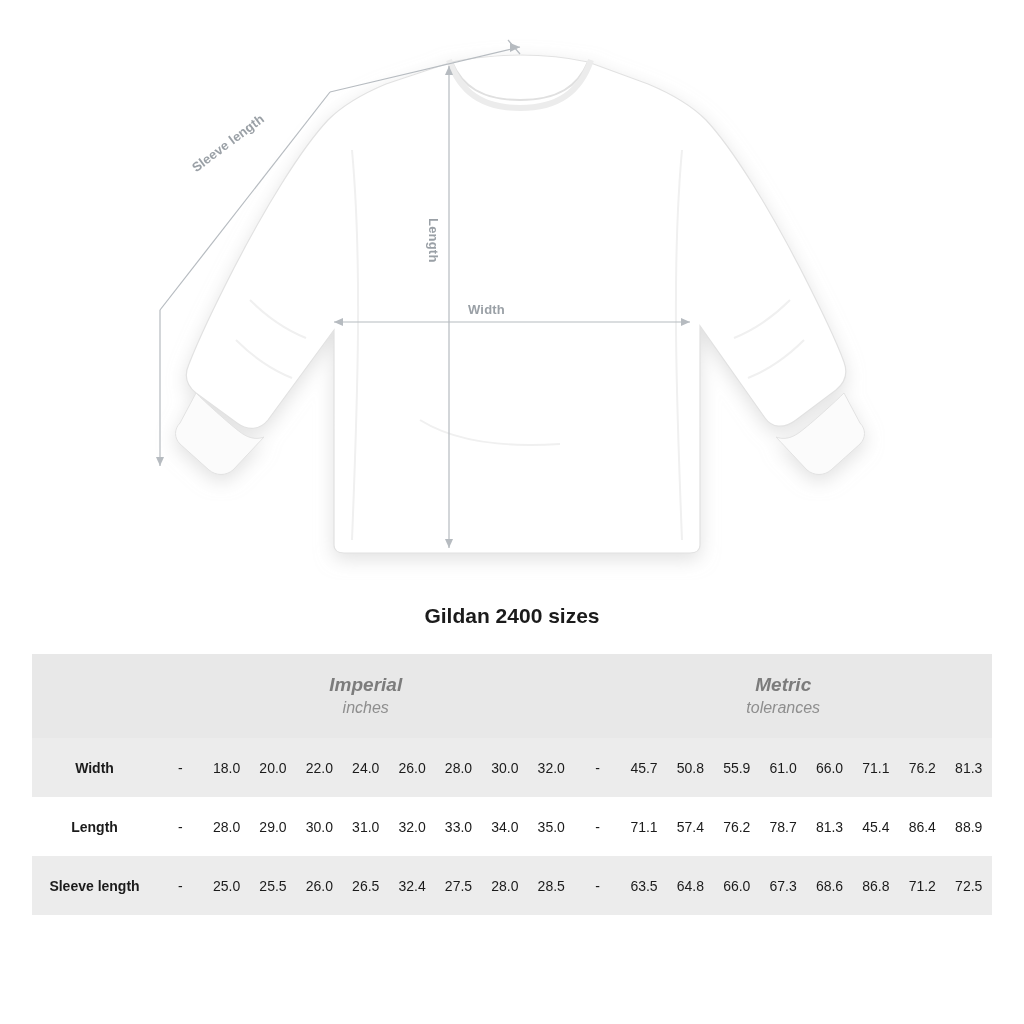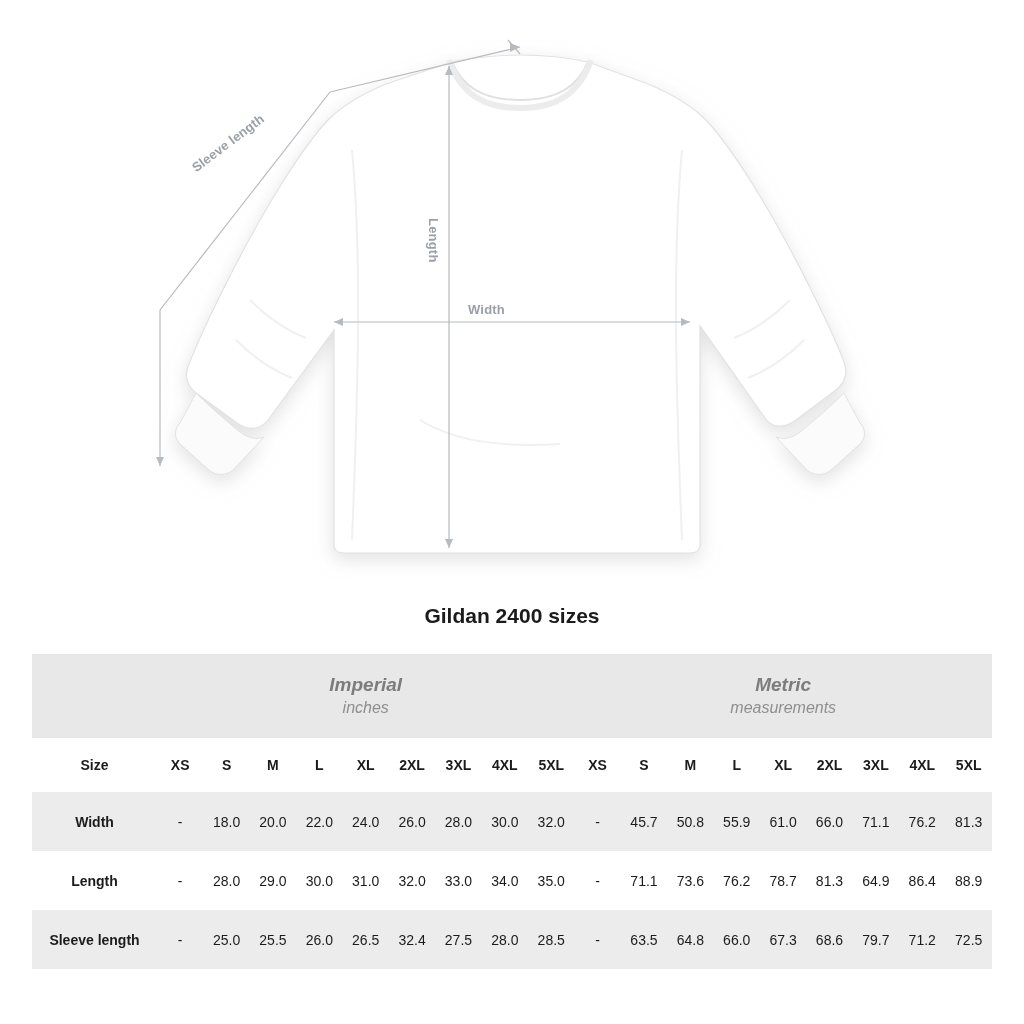--- a/index.html
+++ b/index.html
@@ -241,45 +241,24 @@
       </colgroup>
       <tbody>
         <tr>
           <td class="corner-cell"></td>
           <td class="unit-head" colspan="9">
             <div class="unit-name">Imperial</div>
             <div class="unit-sub">inches</div>
           </td>
           <td class="unit-head" colspan="9">
             <div class="unit-name">Metric</div>
-            <div class="unit-sub">measurements</div>
+            <div class="unit-sub">tolerances</div>
           </td>
         </tr>
 
-        <tr class="head-row">
-          <td class="row-head">Size</td>
-          <td>XS</td>
-          <td>S</td>
-          <td>M</td>
-          <td>L</td>
-          <td>XL</td>
-          <td>2XL</td>
-          <td>3XL</td>
-          <td>4XL</td>
-          <td>5XL</td>
-          <td>XS</td>
-          <td>S</td>
-          <td>M</td>
-          <td>L</td>
-          <td>XL</td>
-          <td>2XL</td>
-          <td>3XL</td>
-          <td>4XL</td>
-          <td>5XL</td>
-        </tr>
 
         <tr class="data-row shaded">
           <td class="row-head">Width</td>
           <td>-</td>
           <td>18.0</td>
           <td>20.0</td>
           <td>22.0</td>
           <td>24.0</td>
           <td>26.0</td>
           <td>28.0</td>
@@ -302,25 +281,25 @@
           <td>28.0</td>
           <td>29.0</td>
           <td>30.0</td>
           <td>31.0</td>
           <td>32.0</td>
           <td>33.0</td>
           <td>34.0</td>
           <td>35.0</td>
           <td>-</td>
           <td>71.1</td>
-          <td>73.6</td>
+          <td>57.4</td>
           <td>76.2</td>
           <td>78.7</td>
           <td>81.3</td>
-          <td>64.9</td>
+          <td>45.4</td>
           <td>86.4</td>
           <td>88.9</td>
         </tr>
 
         <tr class="data-row shaded">
           <td class="row-head">Sleeve length</td>
           <td>-</td>
           <td>25.0</td>
           <td>25.5</td>
           <td>26.0</td>
@@ -328,21 +307,21 @@
           <td>32.4</td>
           <td>27.5</td>
           <td>28.0</td>
           <td>28.5</td>
           <td>-</td>
           <td>63.5</td>
           <td>64.8</td>
           <td>66.0</td>
           <td>67.3</td>
           <td>68.6</td>
-          <td>79.7</td>
+          <td>86.8</td>
           <td>71.2</td>
           <td>72.5</td>
         </tr>
       </tbody>
     </table>
   </div>
 
 </div>
 
 </body></html>

